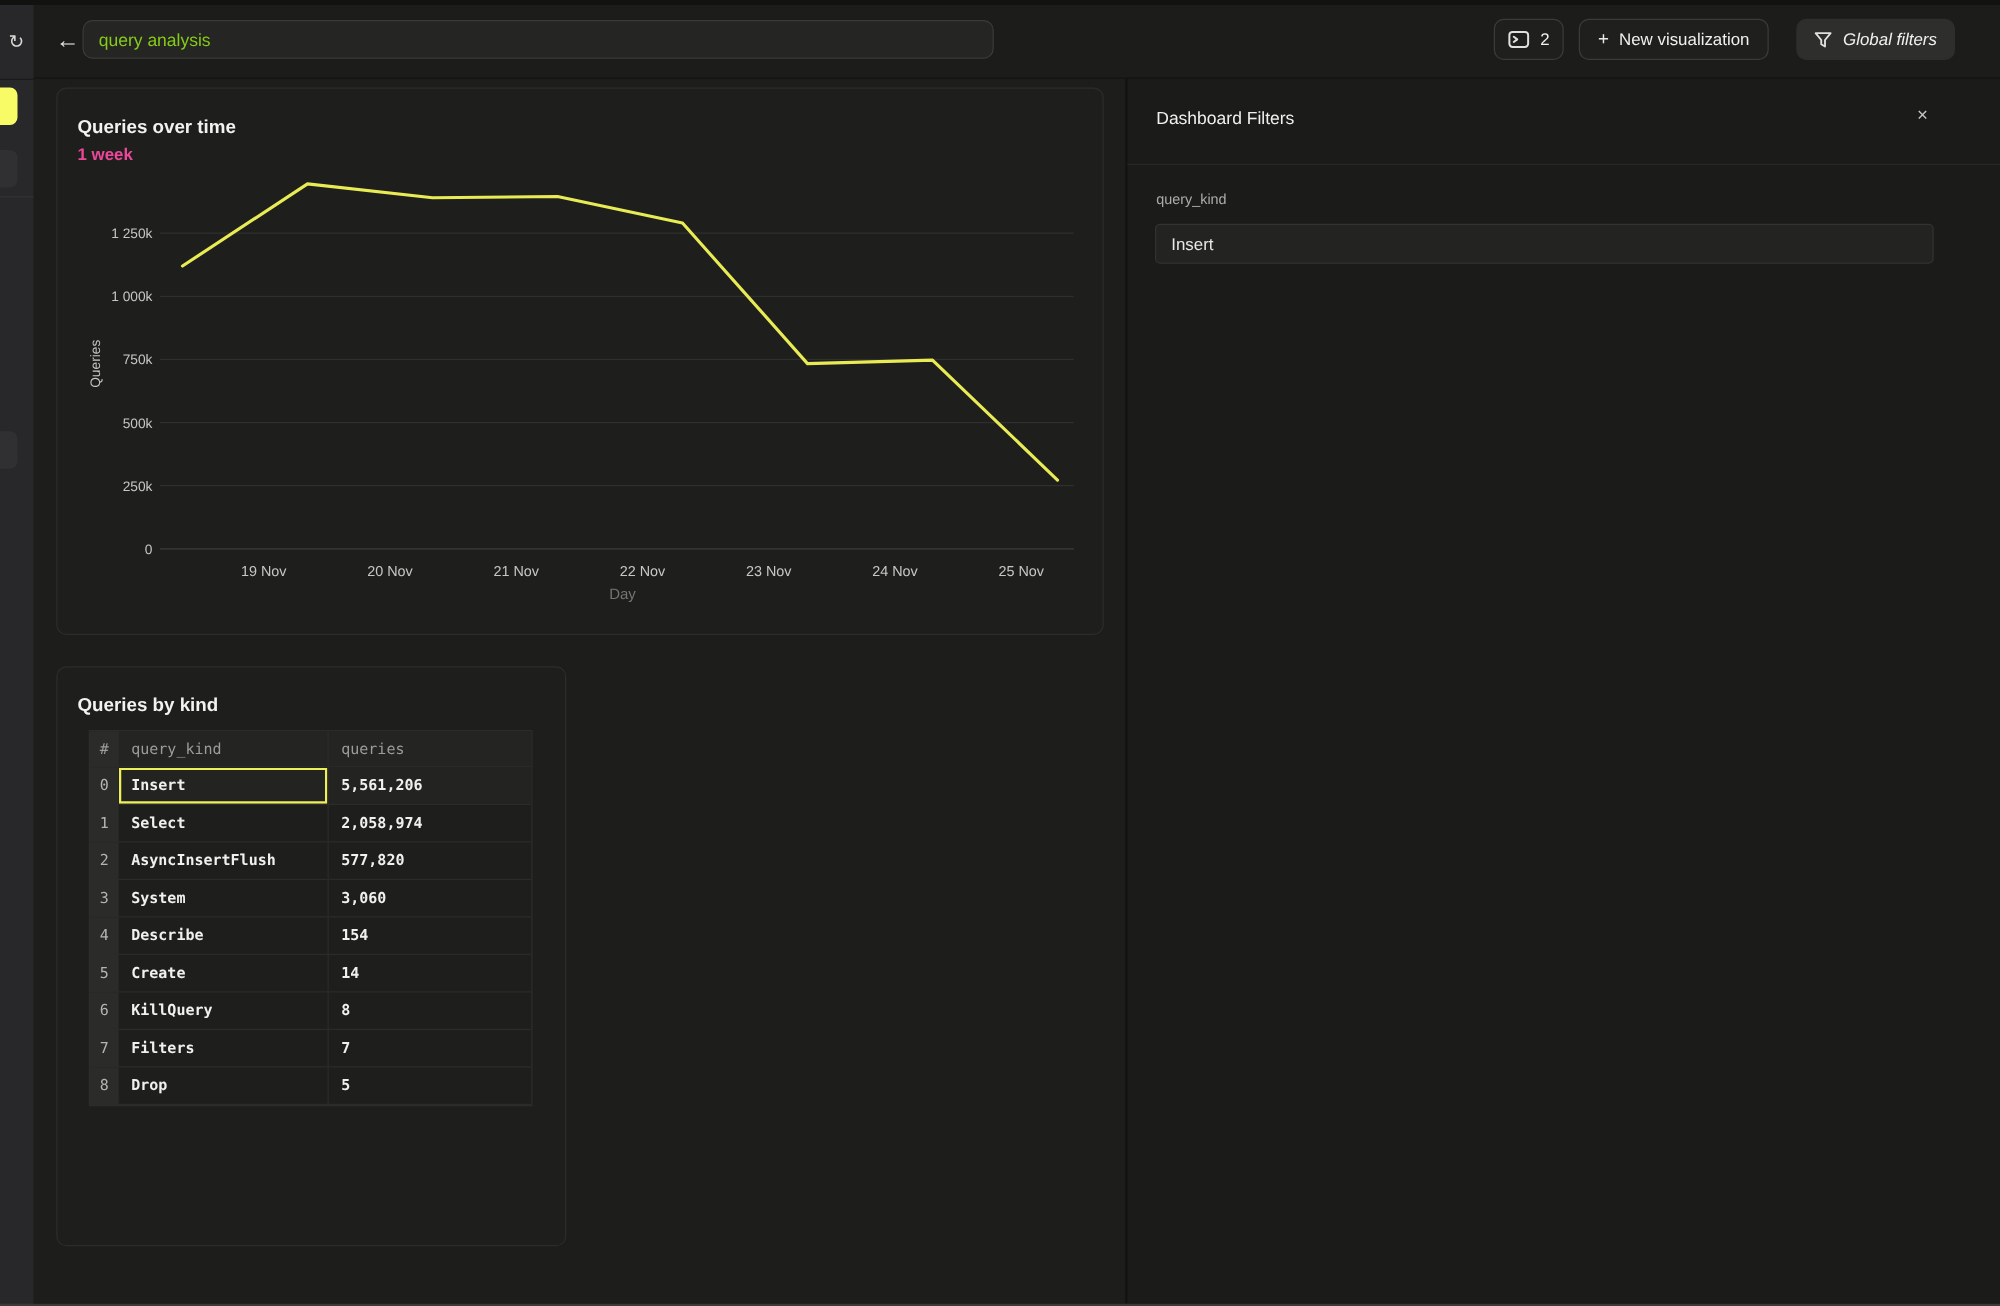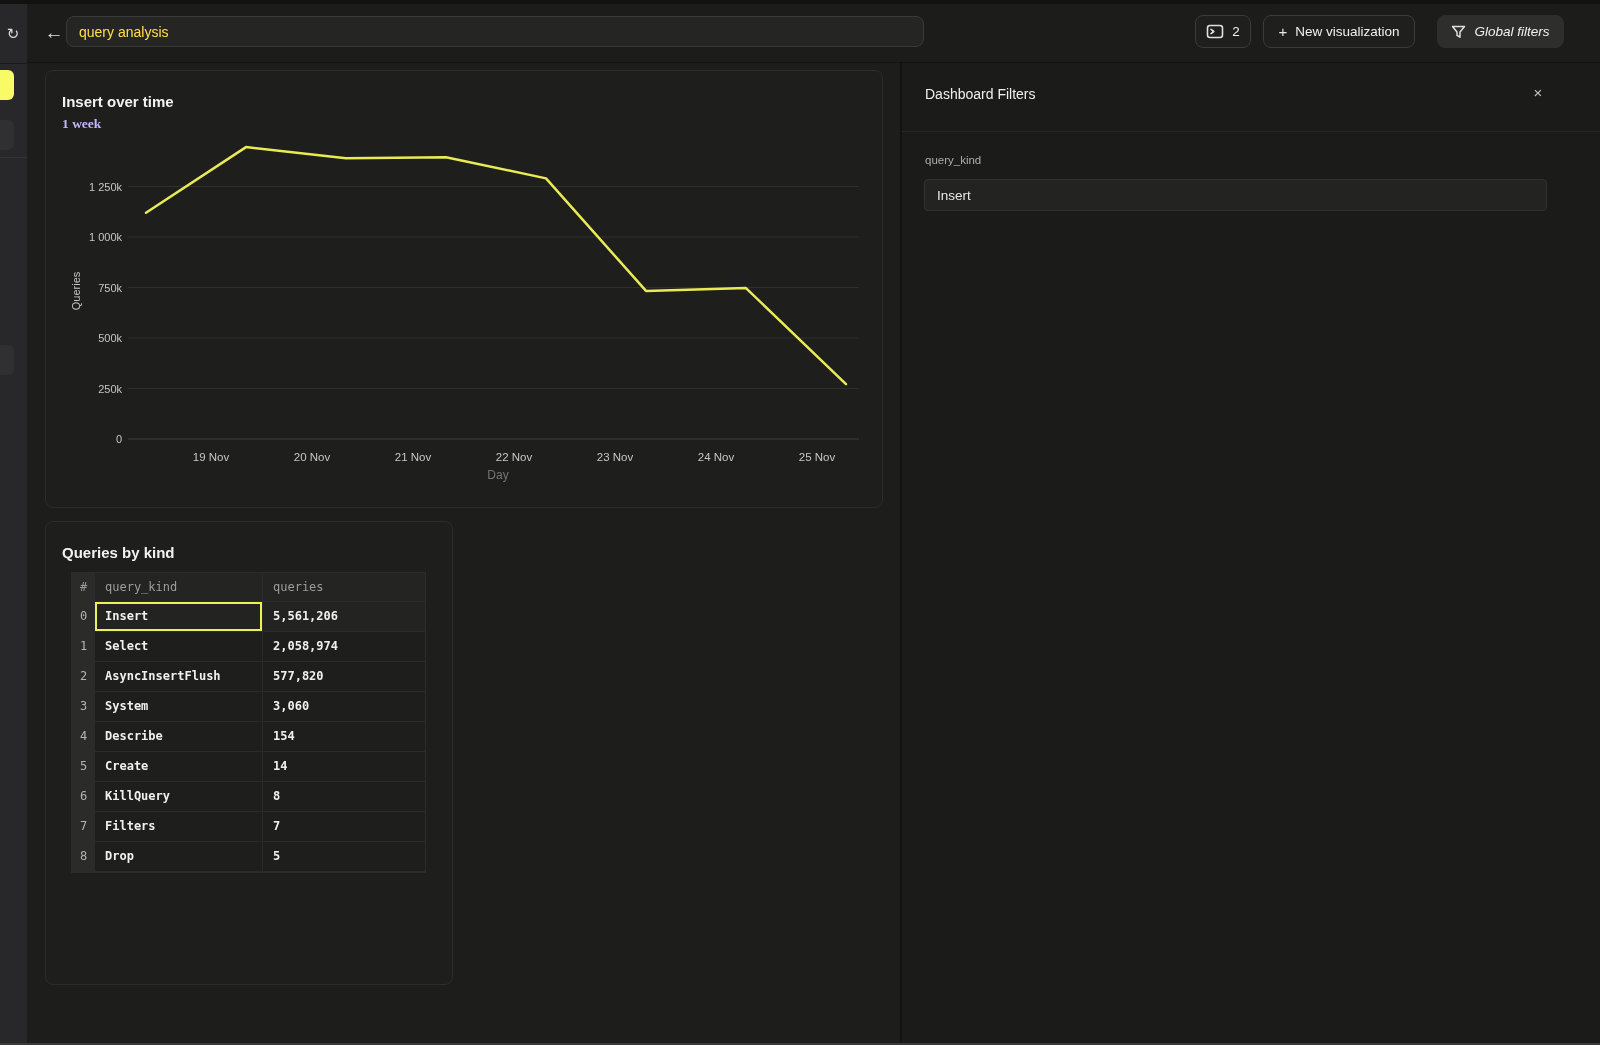--- a/index.html
+++ b/index.html
@@ -4,45 +4,45 @@
 <style>
   * { margin:0; padding:0; box-sizing:border-box; }
   html,body { background:#111; }
   body { font-family:"Liberation Sans", sans-serif; }
   #page { position:relative; width:1600px; height:1045px; background:#141414; overflow:hidden; }
 
   
   .topstrip { position:absolute; left:0; top:0; width:1600px; height:4px; background:#121210; }
   .topbar { position:absolute; left:27px; top:4px; width:1573px; height:59px; background:#1c1c1a; border-bottom:1px solid #121212; }
   .back-btn { position:absolute; left:13px; top:15px; width:28px; height:28px; color:#e6e6e4; font-size:19px; line-height:28px; text-align:center; cursor:pointer; }
-  .title-input { position:absolute; left:39px; top:12px; width:858px; height:31px; background:#252523; border:1px solid #3a3a38; border-radius:8px; color:#fde047; font-size:14px; padding:0 12px; font-family:"Liberation Sans", sans-serif; outline:none; }
+  .title-input { position:absolute; left:39px; top:12px; width:729px; height:31px; background:#252523; border:1px solid #3a3a38; border-radius:8px; color:#84cc16; font-size:14px; padding:0 12px; font-family:"Liberation Sans", sans-serif; outline:none; }
   .tb-btn { position:absolute; top:11px; height:33px; display:flex; align-items:center; justify-content:center; gap:8px; border:1px solid #3b3b39; border-radius:8px; background:#1f1f1d; color:#f0f0ee; font-size:13.5px; cursor:pointer; }
   .btn-console { left:1168px; width:56px; }
   .btn-newviz { left:1236px; width:152px; }
   .btn-filters { left:1410px; width:127px; background:#2e2e2c; border-color:#2e2e2c;font-style:italic; }
   .tb-btn .glyph { font-size:15px; color:#e8e8e6; }
   .icon-svg { display:block; }
 
   
   .sidebar { position:absolute; left:0; top:4px; width:27px; height:1041px; background:#28282a; }
   .sb-icon { position:absolute; left:1px; top:18px; width:24px; height:24px; color:#d8d8d6; font-size:15px; line-height:24px; text-align:center; cursor:pointer; }
   .sb-div { position:absolute; left:0; width:27px; height:1px; background:#1a1a1a; }
   .sb-chip { position:absolute; left:-8px; width:22px; height:30px; border-radius:6px; cursor:pointer; }
   .chip-gray { background:#303032; }
 
   
   .main { position:absolute; left:27px; top:63px; width:873px; height:980px; background:#1d1d1b; }
   .card { position:absolute; background:#1e1e1c; border:1px solid #2c2c2a; border-radius:8px; }
   .chart-card { left:18px; top:7px; width:838px; height:438px; }
   .card-title { position:absolute; left:16px; top:22px; color:#f2f2f0; font-size:15px; font-weight:700; }
-  .card-subtitle { position:absolute; left:16px; top:45px; color:#c4b5fd; font-size:13.5px; font-weight:700;font-family:Liberation Serif, serif; }
+  .card-subtitle { position:absolute; left:16px; top:45px; color:#ec4899; font-size:13.5px; font-weight:700; }
   .chart-svg { position:absolute; left:0; top:0; width:838px; height:437px; }
 
   
-  .table-card { left:18px; top:458px; width:408px; height:464px; }
+  .table-card { left:18px; top:470px; width:408px; height:464px; }
   .qtable { position:absolute; left:25px; top:50px; width:355px; font-family:"DejaVu Sans Mono", monospace; border:1px solid #2c2c2a; }
   .trow { display:grid; grid-template-columns:23px 167px 163px; height:30px; }
   .thead { height:29px; background:#242422; }
   .tcell { line-height:29px; font-size:12px; color:#f0f0ee; font-weight:600; padding-left:10px; border-bottom:1px solid #2b2b29; overflow:hidden; white-space:nowrap; }
   .thead .tcell { color:#9c9c9a; font-weight:400; }
   .tnum { background:#2b2b29; color:#b4b4b2; font-weight:400; padding-left:0; text-align:center; }
   .tval { border-left:1px solid #2b2b29; }
   .selrow .tcell { background:#232321; }
   .selrow .tnum { background:#2b2b29; }
   .selcell { box-shadow:inset 0 0 0 2px #eef058; }
@@ -91,21 +91,21 @@
       <svg class="icon-svg" width="15" height="14" viewBox="0 0 15 14">
         <path d="M1.5 1.5 H13.5 L9 7 V12.2 L6 10.4 V7 Z" fill="none" stroke="#e0e0de" stroke-width="1.5" stroke-linejoin="round"></path>
       </svg>
       <span>Global filters</span>
     </div>
   </div>
 
   <div class="main">
 
     <div class="card chart-card">
-      <div class="card-title">Insert over time</div>
+      <div class="card-title">Queries over time</div>
       <div class="card-subtitle">1 week</div>
       <svg class="chart-svg" id="chartSvg" viewBox="0 0 838 437">
           <line x1="82" y1="368" x2="813" y2="368" stroke="#3d3d3b" stroke-width="1"></line>
           <text x="76" y="372" fill="#c6c6c4" font-size="11" text-anchor="end" font-family="&quot;Liberation Sans&quot;, sans-serif">0</text>
           <line x1="82" y1="317.5" x2="813" y2="317.5" stroke="#2f2f2d" stroke-width="1"></line>
           <text x="76" y="321.5" fill="#c6c6c4" font-size="11" text-anchor="end" font-family="&quot;Liberation Sans&quot;, sans-serif">250k</text>
           <line x1="82" y1="267" x2="813" y2="267" stroke="#2f2f2d" stroke-width="1"></line>
           <text x="76" y="271" fill="#c6c6c4" font-size="11" text-anchor="end" font-family="&quot;Liberation Sans&quot;, sans-serif">500k</text>
           <line x1="82" y1="216.5" x2="813" y2="216.5" stroke="#2f2f2d" stroke-width="1"></line>
           <text x="76" y="220.5" fill="#c6c6c4" font-size="11" text-anchor="end" font-family="&quot;Liberation Sans&quot;, sans-serif">750k</text>

